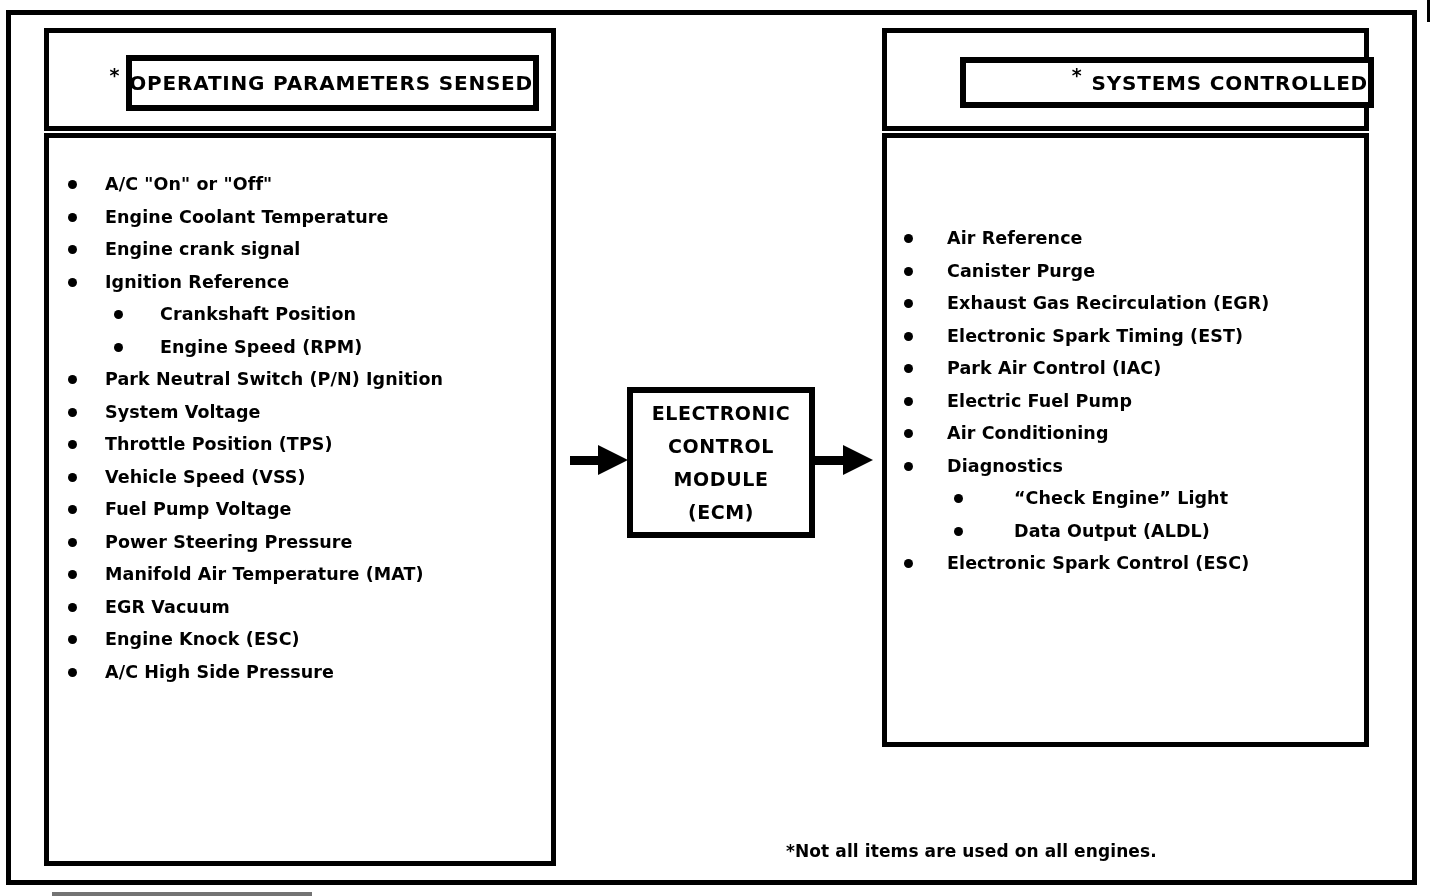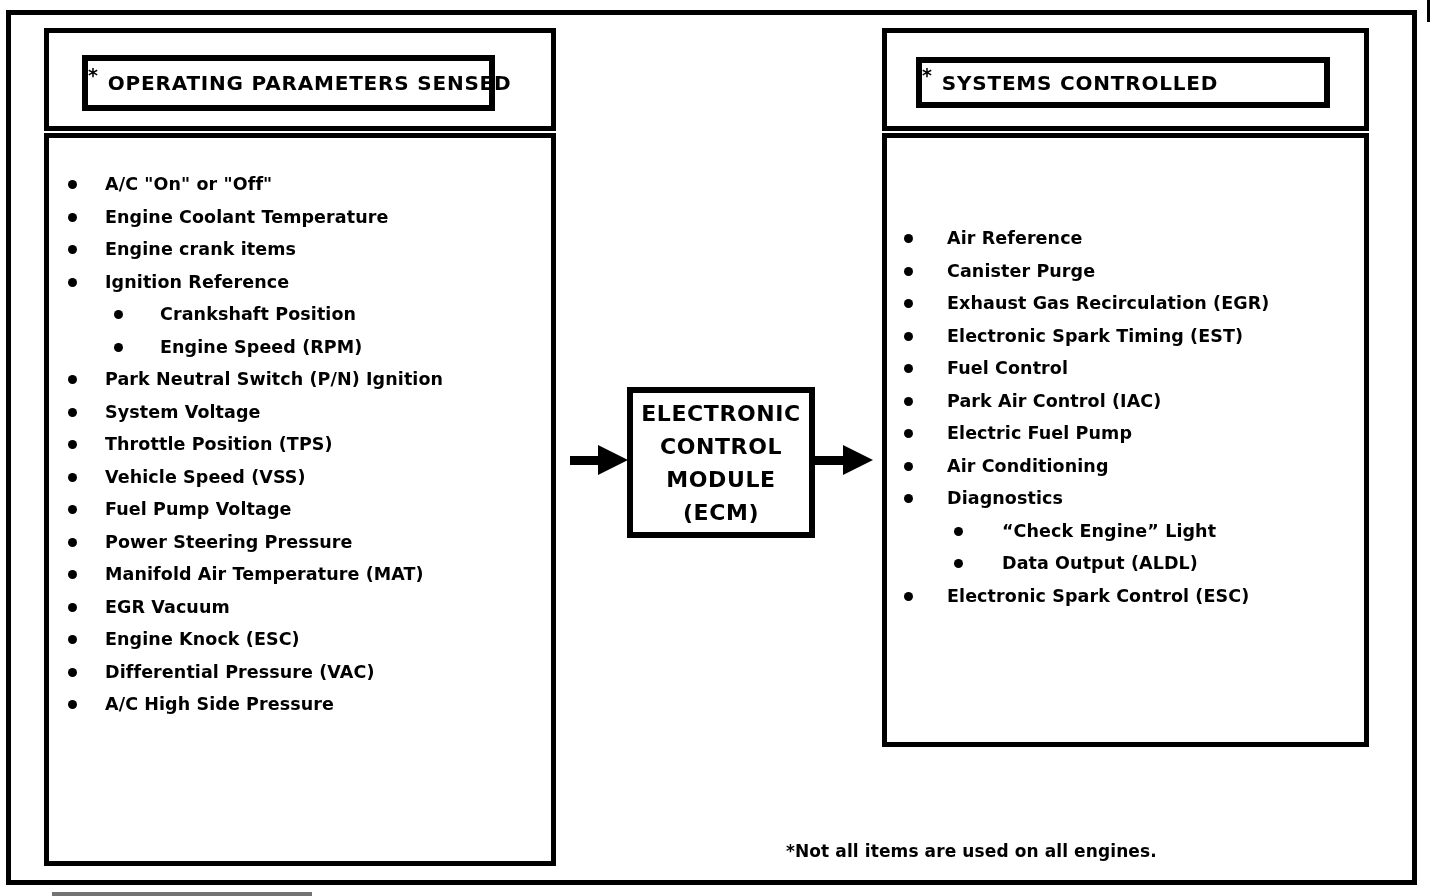--- a/index.html
+++ b/index.html
@@ -62,21 +62,22 @@
     box-sizing: border-box;
     background: #fff;
   }
   .title-plate {
     position: absolute;
     border: 6px solid #000;
     box-sizing: border-box;
     background: #fff;
     display: flex;
     align-items: center;
-    justify-content: flex-start;
+    justify-content: flex-end;
+    margin-left: 44px;
   }
   .title-text {
     font-weight: bold;
     font-size: 20px;
     letter-spacing: 0.8px;
     white-space: nowrap;
   }
   .title-star {
     font-weight: bold;
     font-size: 19px;
@@ -130,42 +131,42 @@
   .lvl1 > .bullet-dot   { left: 6px; }
   .lvl1 > .bullet-label { left: 43px; }
   
   .lvl2 > .bullet-dot   { left: 52px; }
   .lvl2 > .bullet-label { left: 98px; }
 
   
   #right-list .lvl1 > .bullet-dot   { left: 4px; }
   #right-list .lvl1 > .bullet-label { left: 47px; }
   #right-list .lvl2 > .bullet-dot   { left: 54px; }
-  #right-list .lvl2 > .bullet-label { left: 102px; }
+  #right-list .lvl2 > .bullet-label { left: 114px; }
 
   sub { font-size: 0.68em; vertical-align: baseline; position: relative; top: 0.28em; }
 
   
   #ecm-box {
     position: absolute;
     left: 627px;
     top: 387px;
     width: 188px;
     height: 151px;
     border: 6px solid #000;
     box-sizing: border-box;
     background: #fff;
     display: flex;
     flex-direction: column;
     align-items: center;
     justify-content: center;
   }
   .ecm-line {
     font-weight: bold;
-    font-size: 22px;
+    font-size: 19px;
     letter-spacing: 0.6px;
     line-height: 33px;
     text-align: center;
   }
 
   
   .arrow {
     position: absolute;
     height: 30px;
   }
@@ -224,21 +225,21 @@
     <li class="bullet-item lvl1">
         <span class="bullet-dot"></span>
         <span class="bullet-label">A/C "On" or "Off"</span>
       </li>
     <li class="bullet-item lvl1">
         <span class="bullet-dot"></span>
         <span class="bullet-label">Engine Coolant Temperature</span>
       </li>
     <li class="bullet-item lvl1">
         <span class="bullet-dot"></span>
-        <span class="bullet-label">Engine crank items</span>
+        <span class="bullet-label">Engine crank signal</span>
       </li>
     <li class="bullet-item lvl1">
         <span class="bullet-dot"></span>
         <span class="bullet-label">Ignition Reference</span>
       </li>
     <li class="bullet-item lvl2">
         <span class="bullet-dot"></span>
         <span class="bullet-label">Crankshaft Position</span>
       </li>
     <li class="bullet-item lvl2">
@@ -273,24 +274,20 @@
         <span class="bullet-dot"></span>
         <span class="bullet-label">Manifold Air Temperature (MAT)</span>
       </li>
     <li class="bullet-item lvl1">
         <span class="bullet-dot"></span>
         <span class="bullet-label">EGR  Vacuum</span>
       </li>
     <li class="bullet-item lvl1">
         <span class="bullet-dot"></span>
         <span class="bullet-label">Engine Knock (ESC)</span>
-      </li>
-    <li class="bullet-item lvl1">
-        <span class="bullet-dot"></span>
-        <span class="bullet-label">Differential Pressure (VAC)</span>
       </li>
     <li class="bullet-item lvl1">
         <span class="bullet-dot"></span>
         <span class="bullet-label">A/C High Side Pressure</span>
       </li>
   </ul>
 
   <div class="panel-header-box" id="right-header-box"></div>
   <div class="title-plate" id="right-title-plate">
     <span class="title-text">
@@ -311,24 +308,20 @@
     <li class="bullet-item lvl1">
         <span class="bullet-dot"></span>
         <span class="bullet-label">Exhaust Gas Recirculation (EGR)</span>
       </li>
     <li class="bullet-item lvl1">
         <span class="bullet-dot"></span>
         <span class="bullet-label">Electronic Spark Timing (EST)</span>
       </li>
     <li class="bullet-item lvl1">
         <span class="bullet-dot"></span>
-        <span class="bullet-label">Fuel Control</span>
-      </li>
-    <li class="bullet-item lvl1">
-        <span class="bullet-dot"></span>
         <span class="bullet-label">Park Air Control (IAC)</span>
       </li>
     <li class="bullet-item lvl1">
         <span class="bullet-dot"></span>
         <span class="bullet-label">Electric Fuel Pump</span>
       </li>
     <li class="bullet-item lvl1">
         <span class="bullet-dot"></span>
         <span class="bullet-label">Air Conditioning</span>
       </li>

